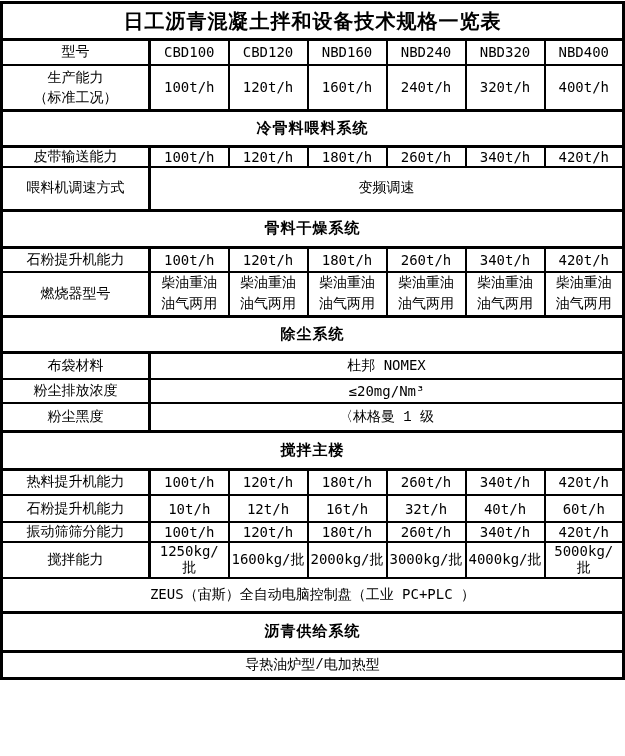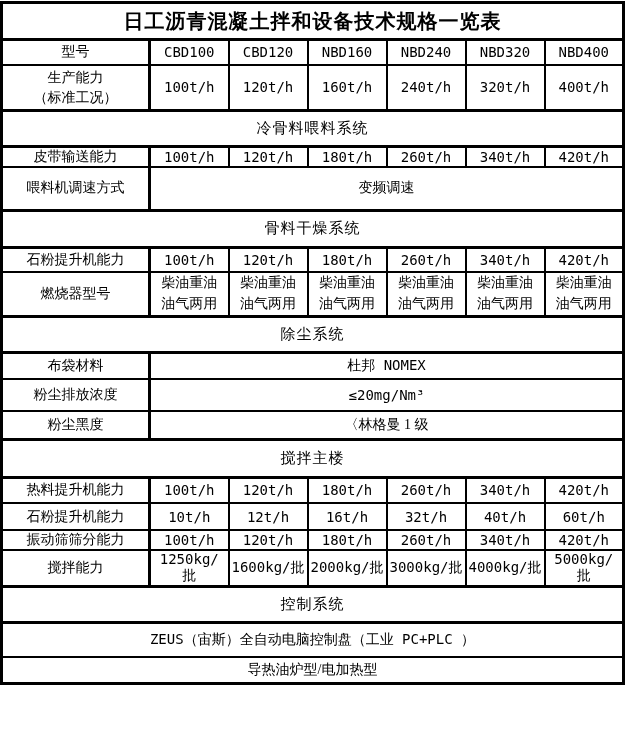--- a/index.html
+++ b/index.html
@@ -39,27 +39,27 @@
     border-bottom: 3px solid #000;
     font-weight: bold;
     font-size: 20px;
     font-family: "DejaVu Sans", "Liberation Sans", sans-serif;
     letter-spacing: 1px;
     text-align: center;
   }
   tr.sec-row td {
     border-top: 3px solid #000;
     border-bottom: 3px solid #000;
-    font-weight: normal;
+    font-weight: bold;
     font-size: 15px;
     font-family: "DejaVu Sans", "Liberation Sans", sans-serif;
     letter-spacing: 1px;
   }
   .pre { white-space: pre-line; line-height: 1.45; }
-  .cjk { font-family: Liberation Serif, serif; }
+  .cjk { font-family: Liberation Mono, monospace; }
 </style>
 </head>
 <body>
 
 <table class="spec">
   <colgroup>
     <col style="width:148px">
     <col>
       <col>
       <col>
@@ -145,21 +145,21 @@
 
     <tr class="sec-row" style="height:36px">
       <td colspan="7">除尘系统</td>
     </tr>
 
     <tr style="height:27px">
       <td class="lbl">布袋材料</td>
       <td colspan="6">杜邦 NOMEX</td>
     </tr>
 
-    <tr style="height:32px">
+    <tr style="height:24px">
       <td class="lbl">粉尘排放浓度</td>
       <td colspan="6">≤20mg/Nm³</td>
     </tr>
 
     <tr style="height:28px">
       <td class="lbl">粉尘黑度</td>
       <td colspan="6" class="cjk">〈林格曼 1 级</td>
     </tr>
 
     <tr class="sec-row" style="height:38px">
@@ -200,27 +200,27 @@
       <td class="lbl">搅拌能力</td>
       <td>1250kg/批</td>
       <td>1600kg/批</td>
       <td>2000kg/批</td>
       <td>3000kg/批</td>
       <td>4000kg/批</td>
       <td>5000kg/批</td>
     </tr>
 
 
-    <tr class="sec-row" style="height:36px">
-      <td colspan="7">控制系统</td>
-    </tr>
 
     <tr style="height:34px">
       <td colspan="7">ZEUS（宙斯）全自动电脑控制盘（工业 PC+PLC ）</td>
     </tr>
 
+    <tr class="sec-row" style="height:39px">
+      <td colspan="7">沥青供给系统</td>
+    </tr>
 
     <tr style="height:27px">
       <td colspan="7" class="cjk">导热油炉型/电加热型</td>
     </tr>
 
   </tbody>
 </table>
 
 </body></html>

